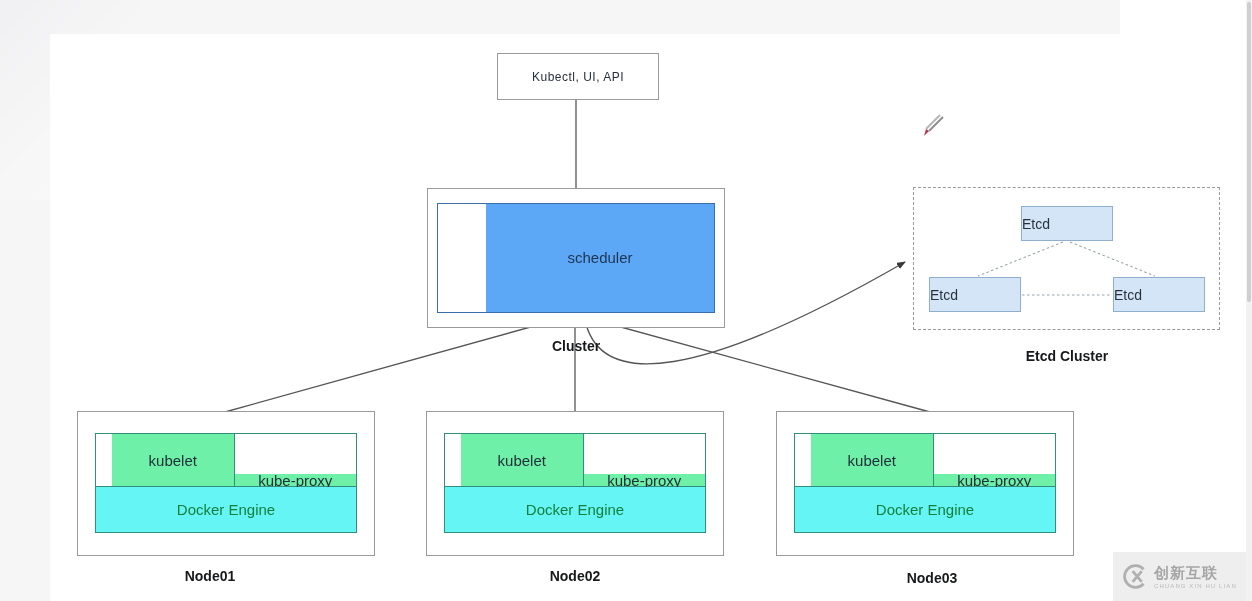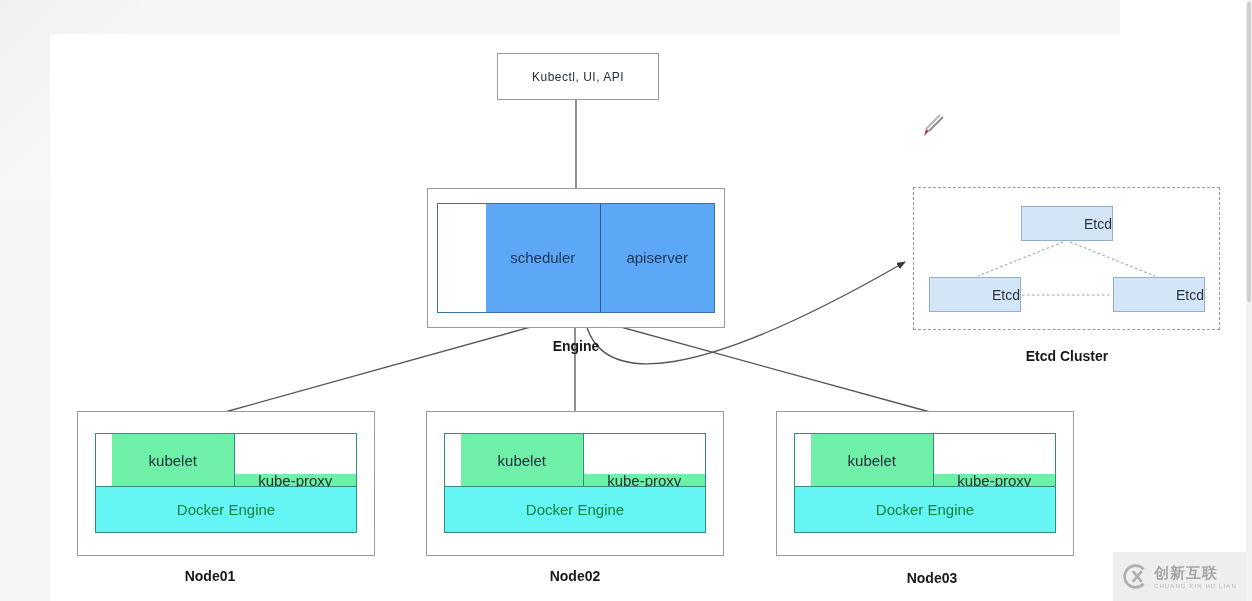--- a/index.html
+++ b/index.html
@@ -139,21 +139,21 @@
     box-sizing: border-box;
     background: transparent;
   }
   .etcd-box {
     position: absolute;
     box-sizing: border-box;
     background: #D4E5F7;
     border: 1.3px solid #8fafcd;
     display: flex;
     align-items: center;
-    justify-content: flex-end;
+    justify-content: flex-start;
     font-size: 14px;
     color: #28323d;
   }
   .etcd-top  { left: 1021px; top: 206px; width: 92px; height: 35px; }
   .etcd-left { left: 929px;  top: 277px; width: 92px; height: 35px; }
   .etcd-right{ left: 1113px; top: 277px; width: 92px; height: 35px; }
 
   
   .node-outer {
     position: absolute;
@@ -267,25 +267,22 @@
 
   <div class="box client-box">
     <span>Kubectl, UI, API</span>
   </div>
 
   <div class="box master-outer"></div>
   <div class="master-inner">
     <div class="master-cell">
       <span>scheduler</span>
     </div>
-    <div class="master-cell">
-      <span>apiserver</span>
-    </div>
-  </div>
-  <div class="caption" style="left:502px; top:338px; width:148px;">Engine</div>
+  </div>
+  <div class="caption" style="left:502px; top:338px; width:148px;">Cluster</div>
 
   <div class="etcd-cluster"></div>
   <div class="box etcd-box etcd-top">
     <span>Etcd</span>
   </div>
   <div class="box etcd-box etcd-left">
     <span>Etcd</span>
   </div>
   <div class="box etcd-box etcd-right">
     <span>Etcd</span>

